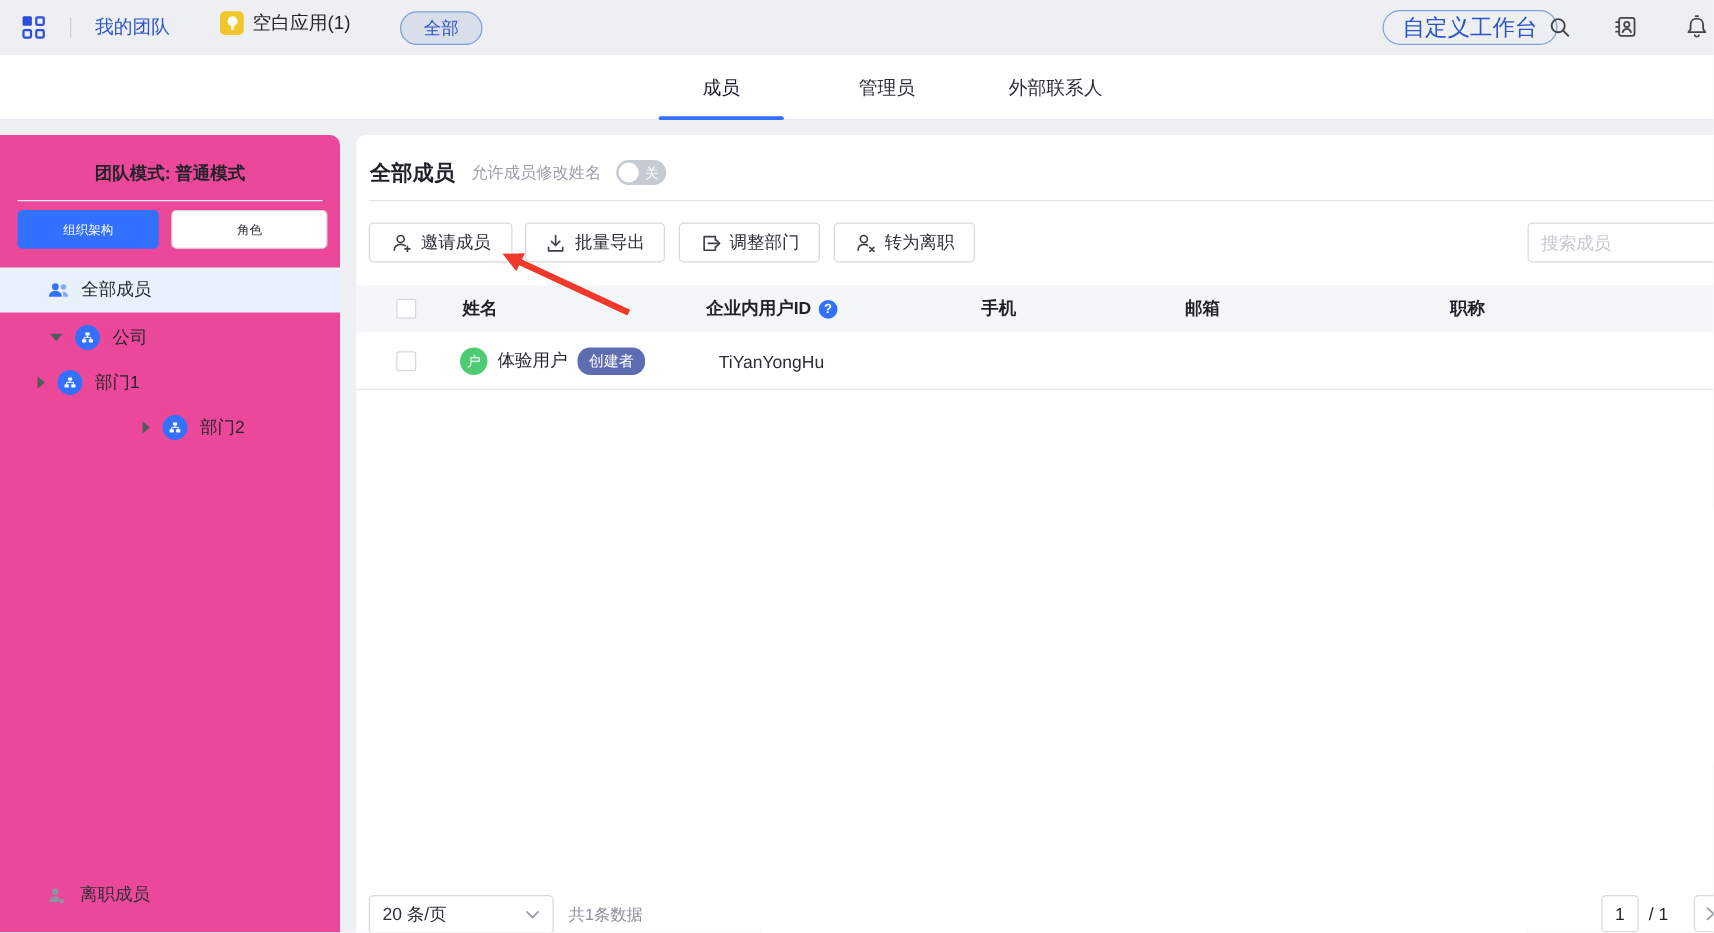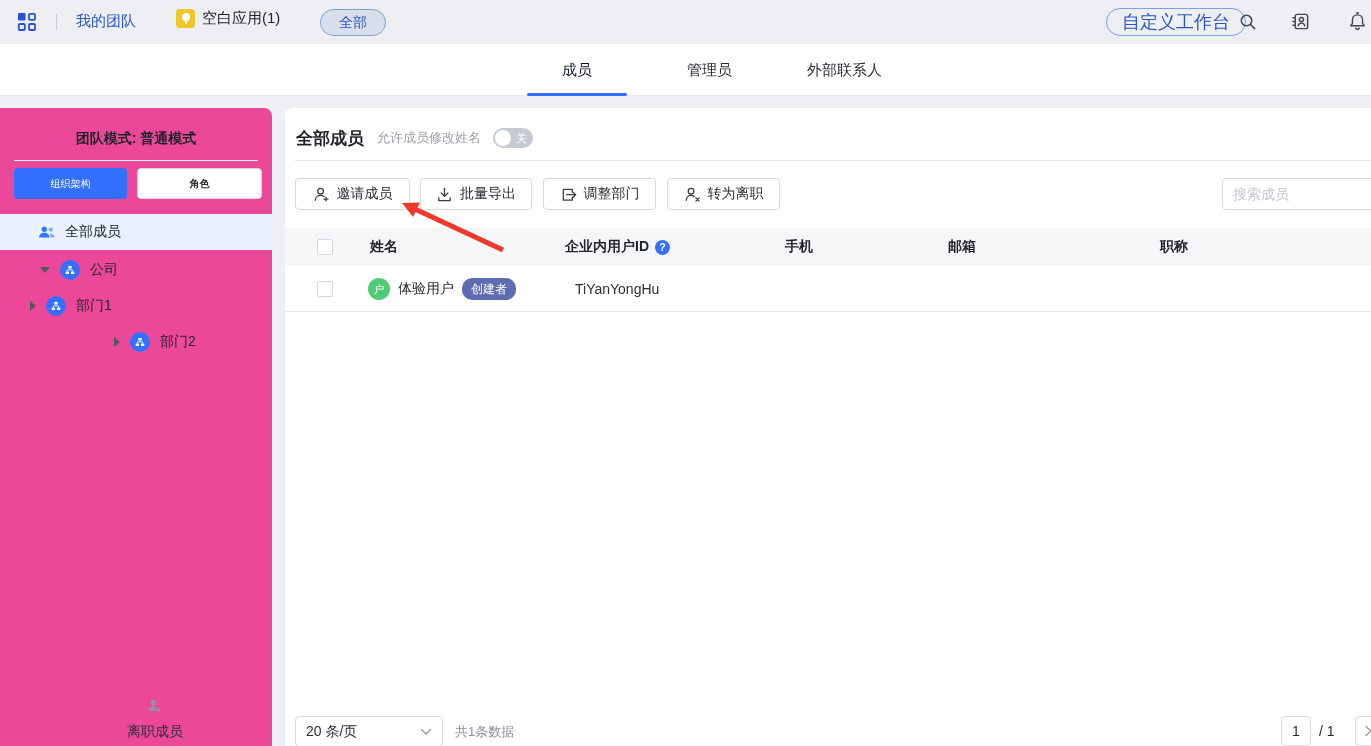--- a/index.html
+++ b/index.html
@@ -31,28 +31,28 @@
   .tab.active { color:#0f172a; }
   .tab.active::after { content:""; position:absolute; bottom:0; left:50%; transform:translateX(-50%); width:100px; height:3px;
     background:#3370ff; border-radius:2px; }
   
   .sidebar { position:absolute; left:0; top:108px; width:272px; height:638px; background:#ec4899; border-radius:0 8px 0 0; }
   .mode-label { position:absolute; left:0; top:22px; width:272px; text-align:center; font-size:14px; font-weight:600; color:#1f2329; }
   .side-divider { position:absolute; left:14px; top:52px; width:244px; height:1px; background:#eceef2; }
   .seg-btn { position:absolute; top:60px; height:31px; border-radius:4px; display:flex; align-items:center; justify-content:center;
     font-size:10px; cursor:pointer; }
   .seg-btn.primary { left:14px; width:113px; background:#3370ff; color:#fff; }
-  .seg-btn.ghost { left:137px; width:125px; background:#fff; color:#2a2f36; border:1px solid #d9d9d9;font-weight:bold; }
+  .seg-btn.ghost { left:137px; width:125px; background:#fff; color:#2a2f36; border:1px solid #d9d9d9; }
   .tree-item { position:absolute; left:0; width:272px; height:36px; display:flex; align-items:center; cursor:pointer; color:#23262b; }
   .tree-item.selected { background:#e9f1fd; }
   .caret-down { width:0; height:0; border-left:5px solid transparent; border-right:5px solid transparent; border-top:6px solid #55585e; }
   .caret-right { width:0; height:0; border-top:5px solid transparent; border-bottom:5px solid transparent; border-left:6px solid #55585e; }
   .org-circle { width:20px; height:20px; border-radius:50%; background:#3370ff; display:flex; align-items:center; justify-content:center; flex:0 0 auto; }
   .resigned { position:absolute; left:0; top:590px; width:272px; height:36px; display:flex; align-items:center; gap:10px;
-    padding-left:38px; cursor:pointer; color:#2a2f36;flex-direction:column; }
+    padding-left:38px; cursor:pointer; color:#2a2f36; }
   
   .main { position:absolute; left:285px; top:108px; width:1086px; height:638px; background:#fff; border-radius:8px 0 0 0; overflow:hidden; }
   .title-row { position:absolute; left:11px; top:18px; height:24px; display:flex; align-items:center; }
   .page-title { font-size:17px; font-weight:bold; color:#1f2329; }
   .toggle-label { margin-left:13px; font-size:13px; color:#9b9fa8; }
   .toggle-off { margin-left:12px; width:40px; height:20px; border-radius:10px; background:#c6cad2; position:relative; cursor:pointer; }
   .toggle-knob { position:absolute; left:2px; top:2px; width:16px; height:16px; border-radius:50%; background:#fff; }
   .toggle-text { position:absolute; right:6px; top:3px; color:#fff; font-size:11px; }
   .main-divider { position:absolute; left:10px; right:0; top:52px; height:1px; background:#e4e6ea; }
   .action-btn { position:absolute; top:70px; height:32px; background:#fff; border:1px solid #d9d9d9; border-radius:4px;

